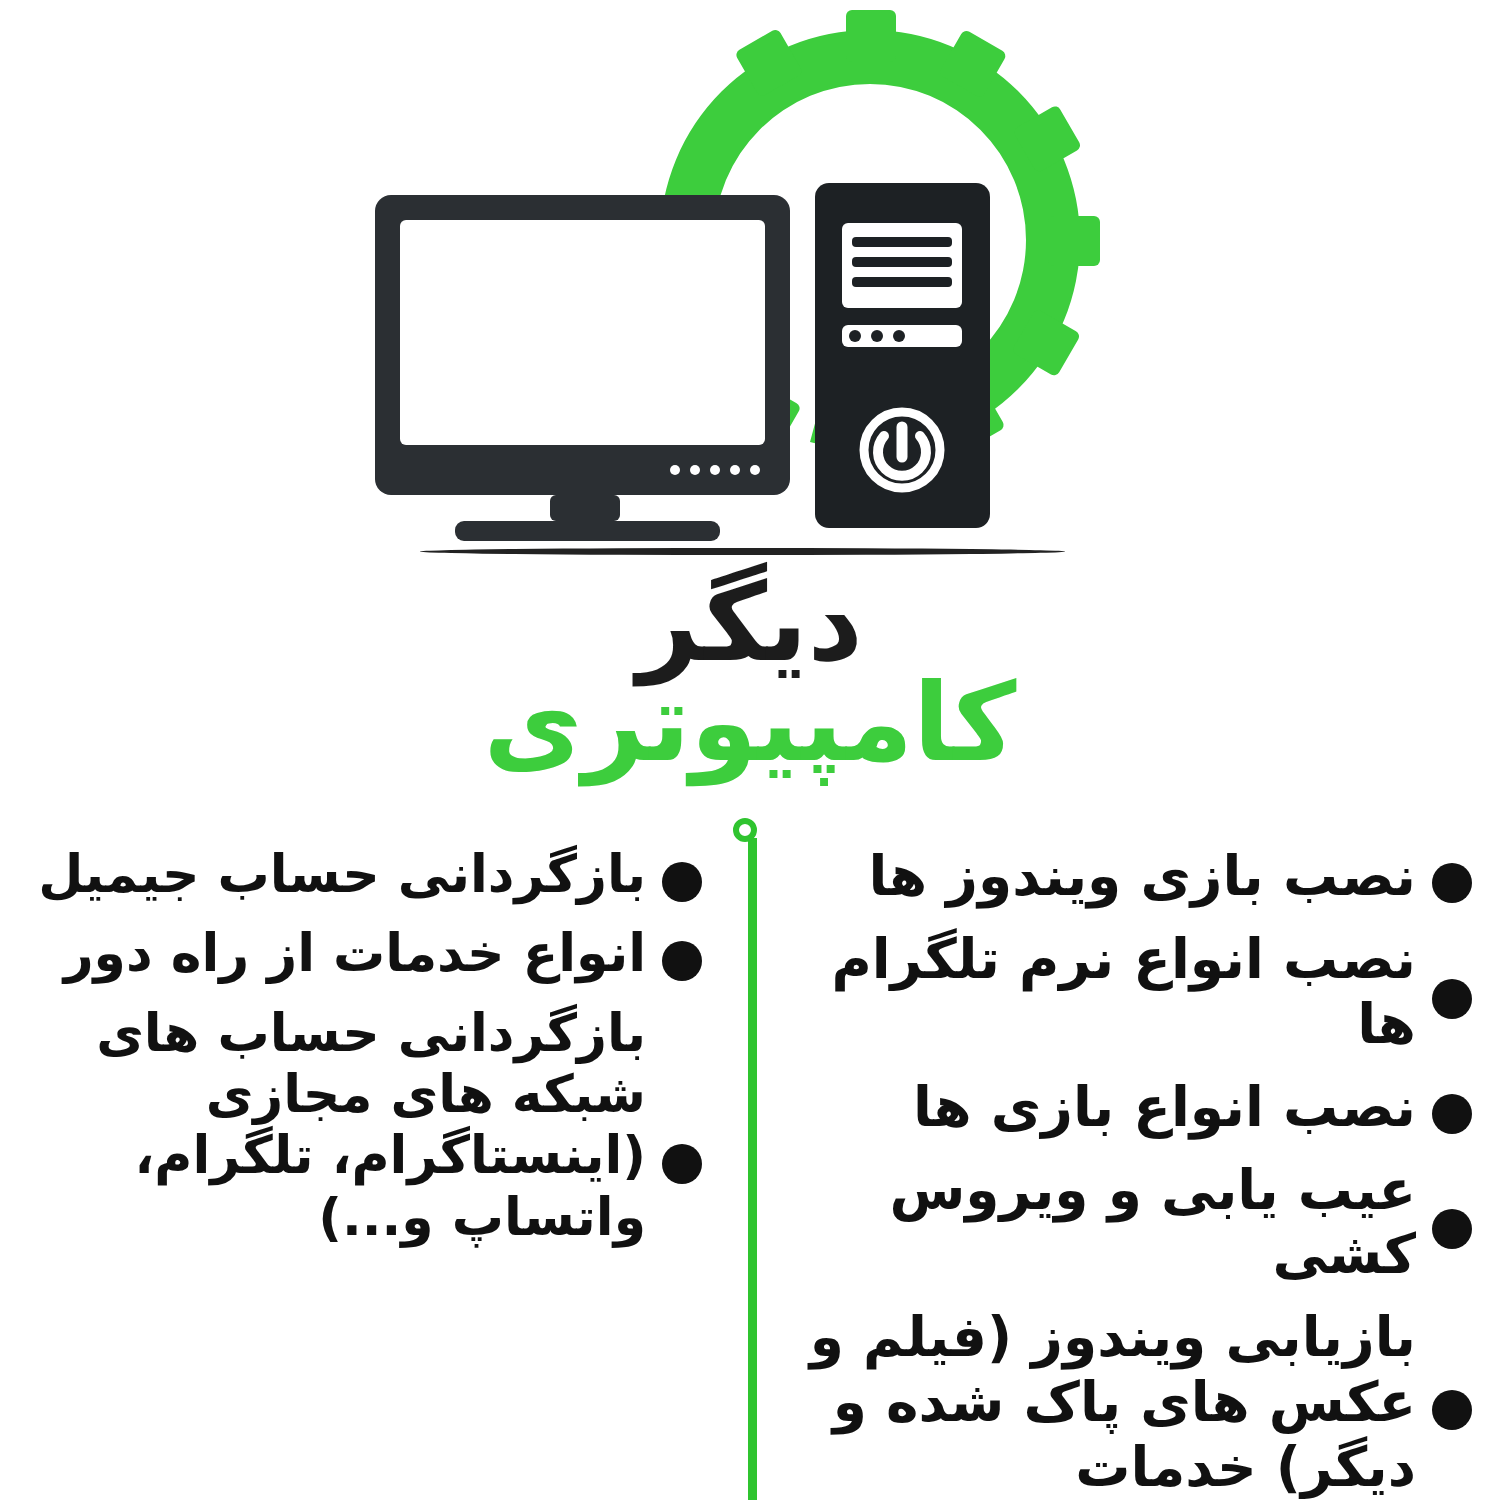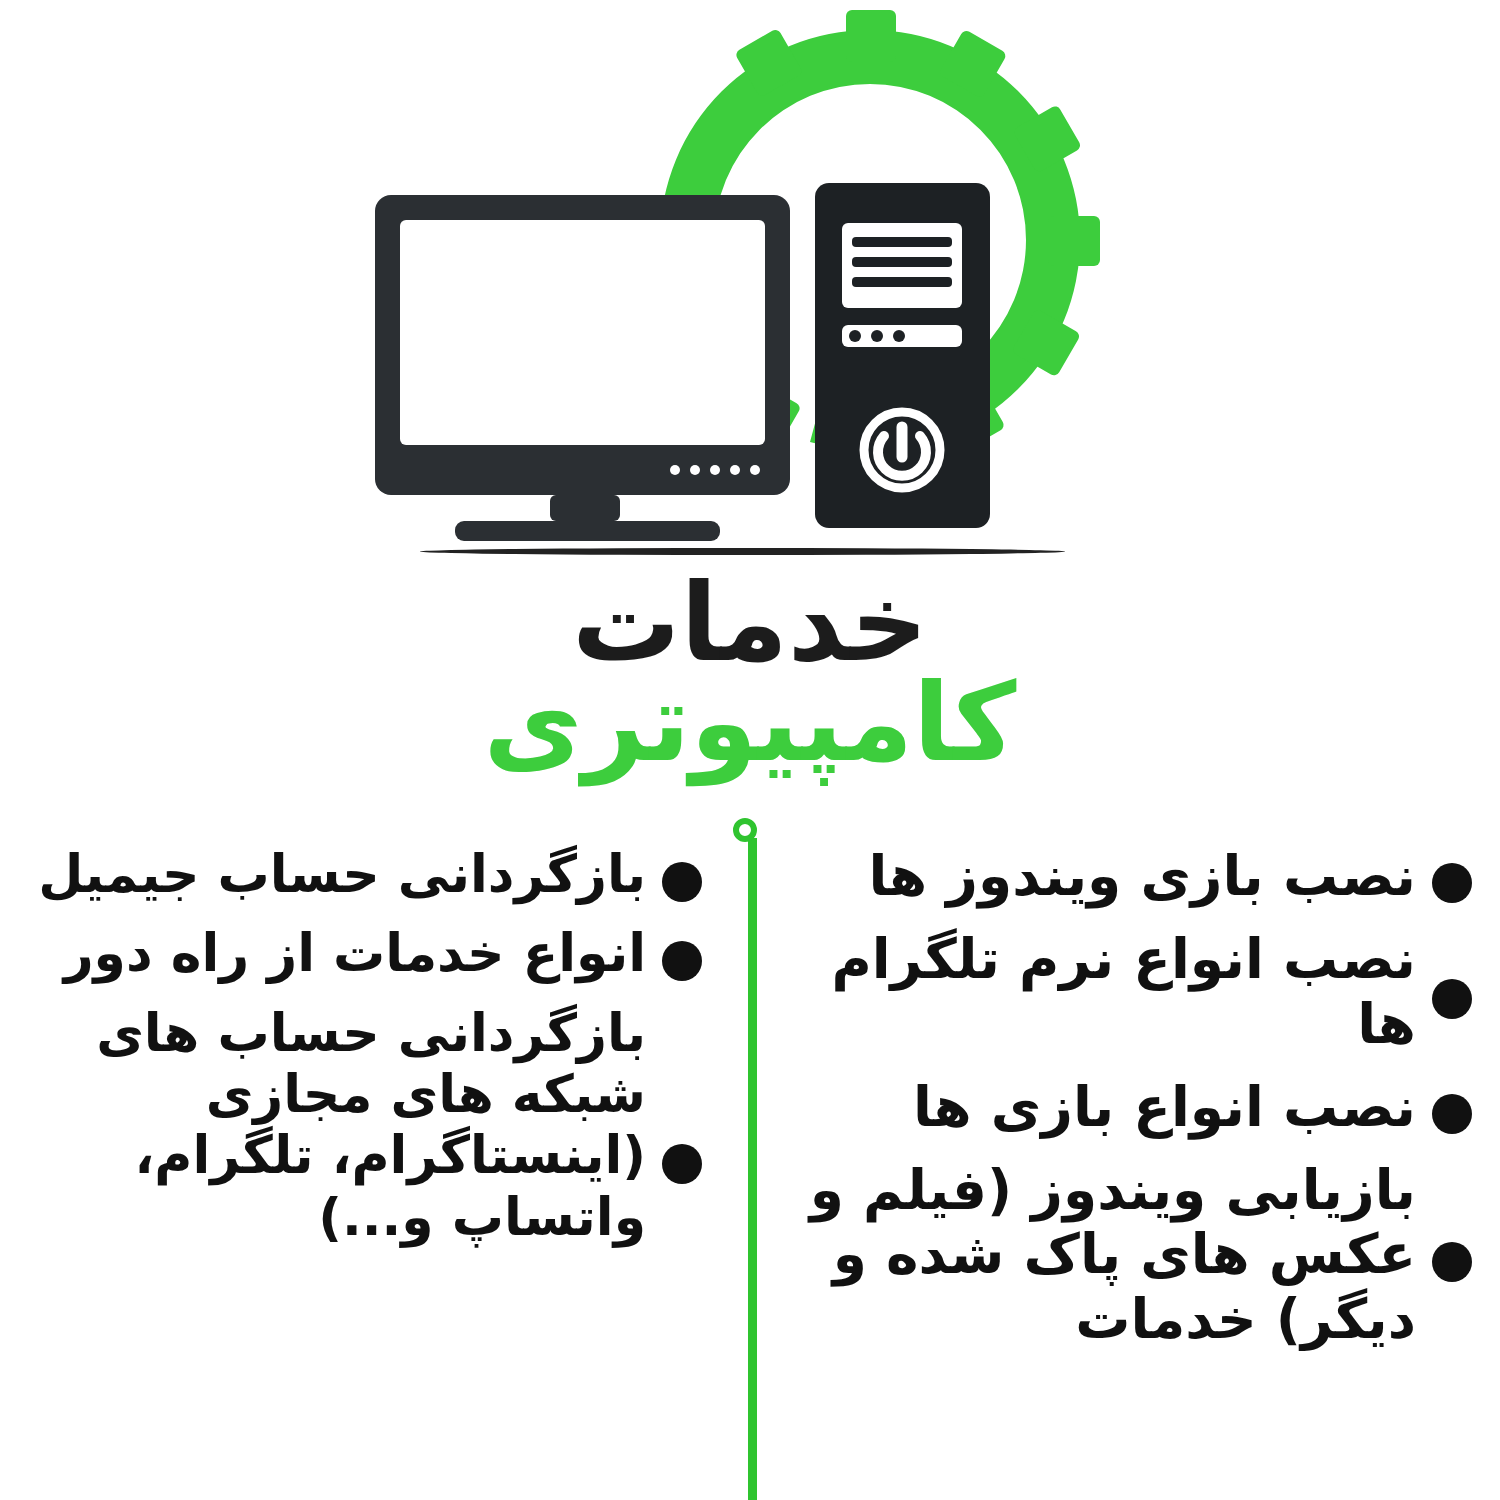--- a/index.html
+++ b/index.html
@@ -205,21 +205,21 @@
       </g>
 
       <circle cx="547" cy="275" r="38" fill="none" stroke="#ffffff" stroke-width="9"></circle>
       <path d="M547,252 v30" stroke="#ffffff" stroke-width="11" stroke-linecap="round" fill="none"></path>
       <path d="M529,261 a24,24 0 1 0 36,0" stroke="#ffffff" stroke-width="10" fill="none" stroke-linecap="round"></path>
     </svg>
   </div>
 
   <div class="ground-line"></div>
 
-  <div class="brand-line1">خدمات</div>
+  <div class="brand-line1">دیگر</div>
   <div class="brand-line2">کامپیوتری</div>
 </div>
 
 <div class="divider"></div>
 <div class="divider-dot"></div>
 
 <div class="lists">
 
   <div class="col col-right">
     <div class="item">
@@ -229,20 +229,24 @@
     <div class="item">
       <span class="bullet"></span>
       <span class="item-text">نصب انواع نرم تلگرام ها</span>
     </div>
     <div class="item">
       <span class="bullet"></span>
       <span class="item-text">نصب انواع بازی ها</span>
     </div>
     <div class="item">
       <span class="bullet"></span>
+      <span class="item-text">عیب یابی و ویروس کشی</span>
+    </div>
+    <div class="item">
+      <span class="bullet"></span>
       <span class="item-text">بازیابی ویندوز (فیلم و عکس های پاک شده و  دیگر) خدمات</span>
     </div>
   </div>
 
   <div class="col col-left">
     <div class="item">
       <span class="bullet"></span>
       <span class="item-text">بازگردانی حساب جیمیل</span>
     </div>
     <div class="item">

